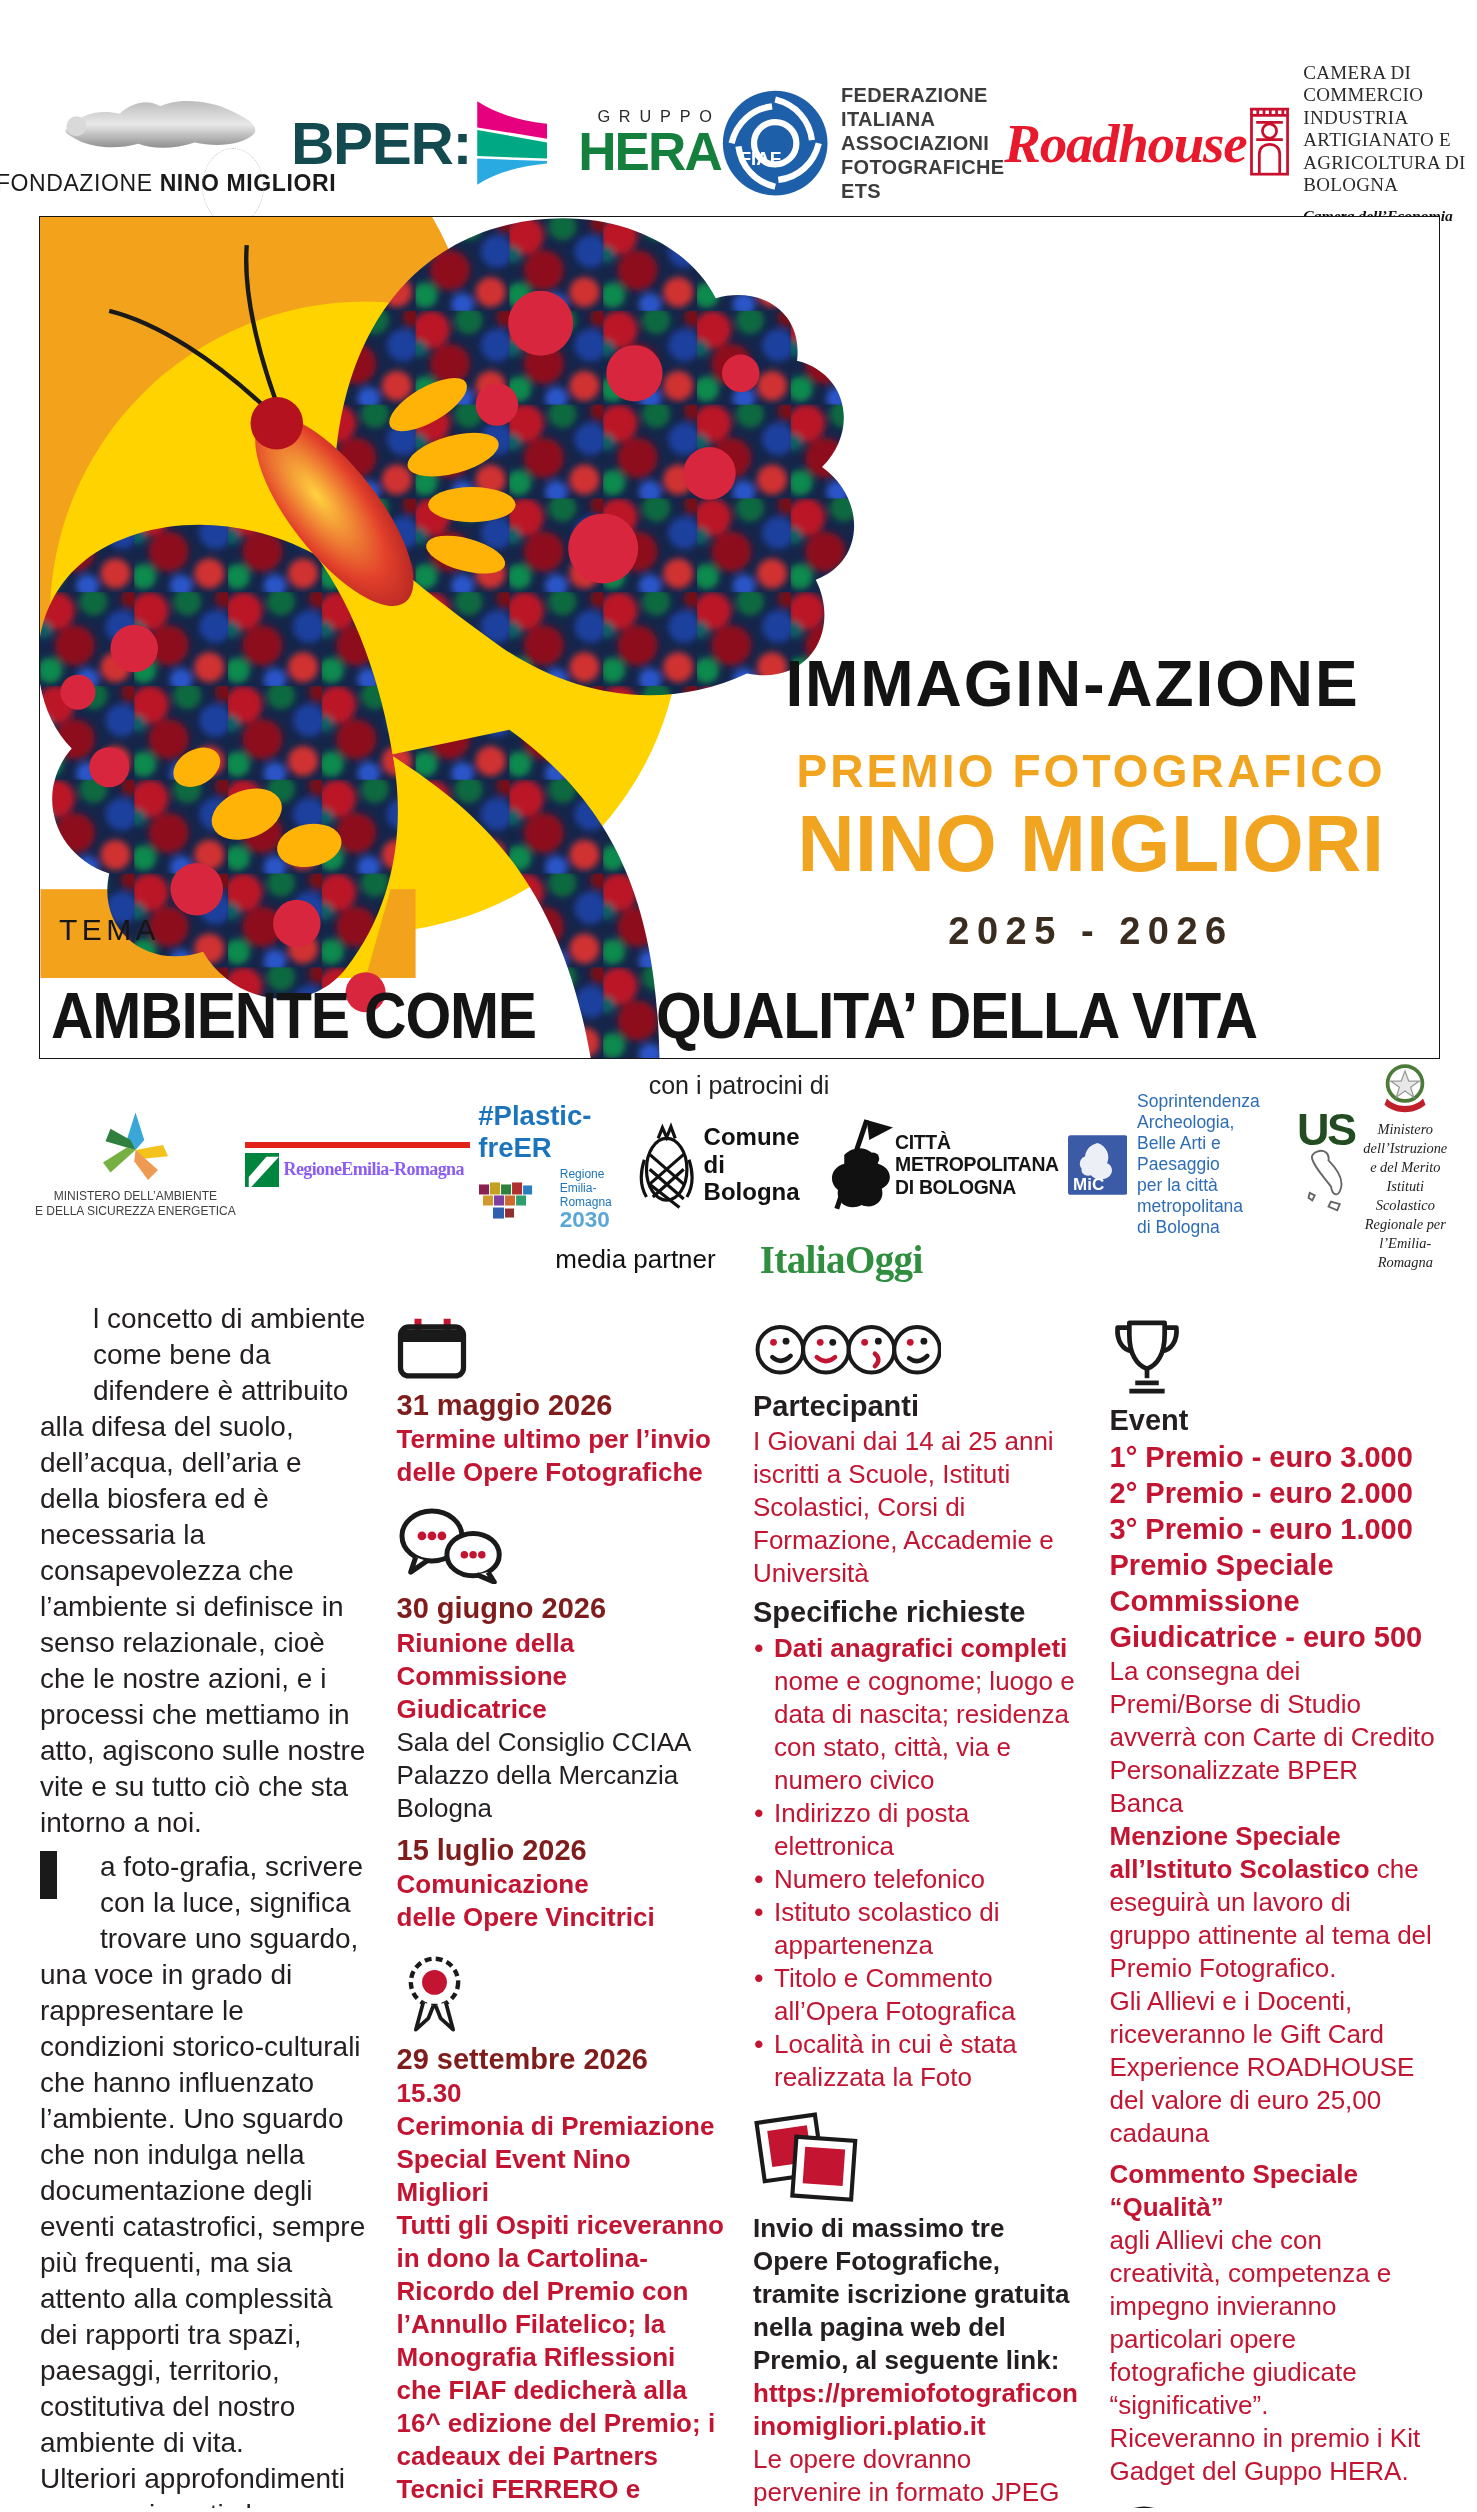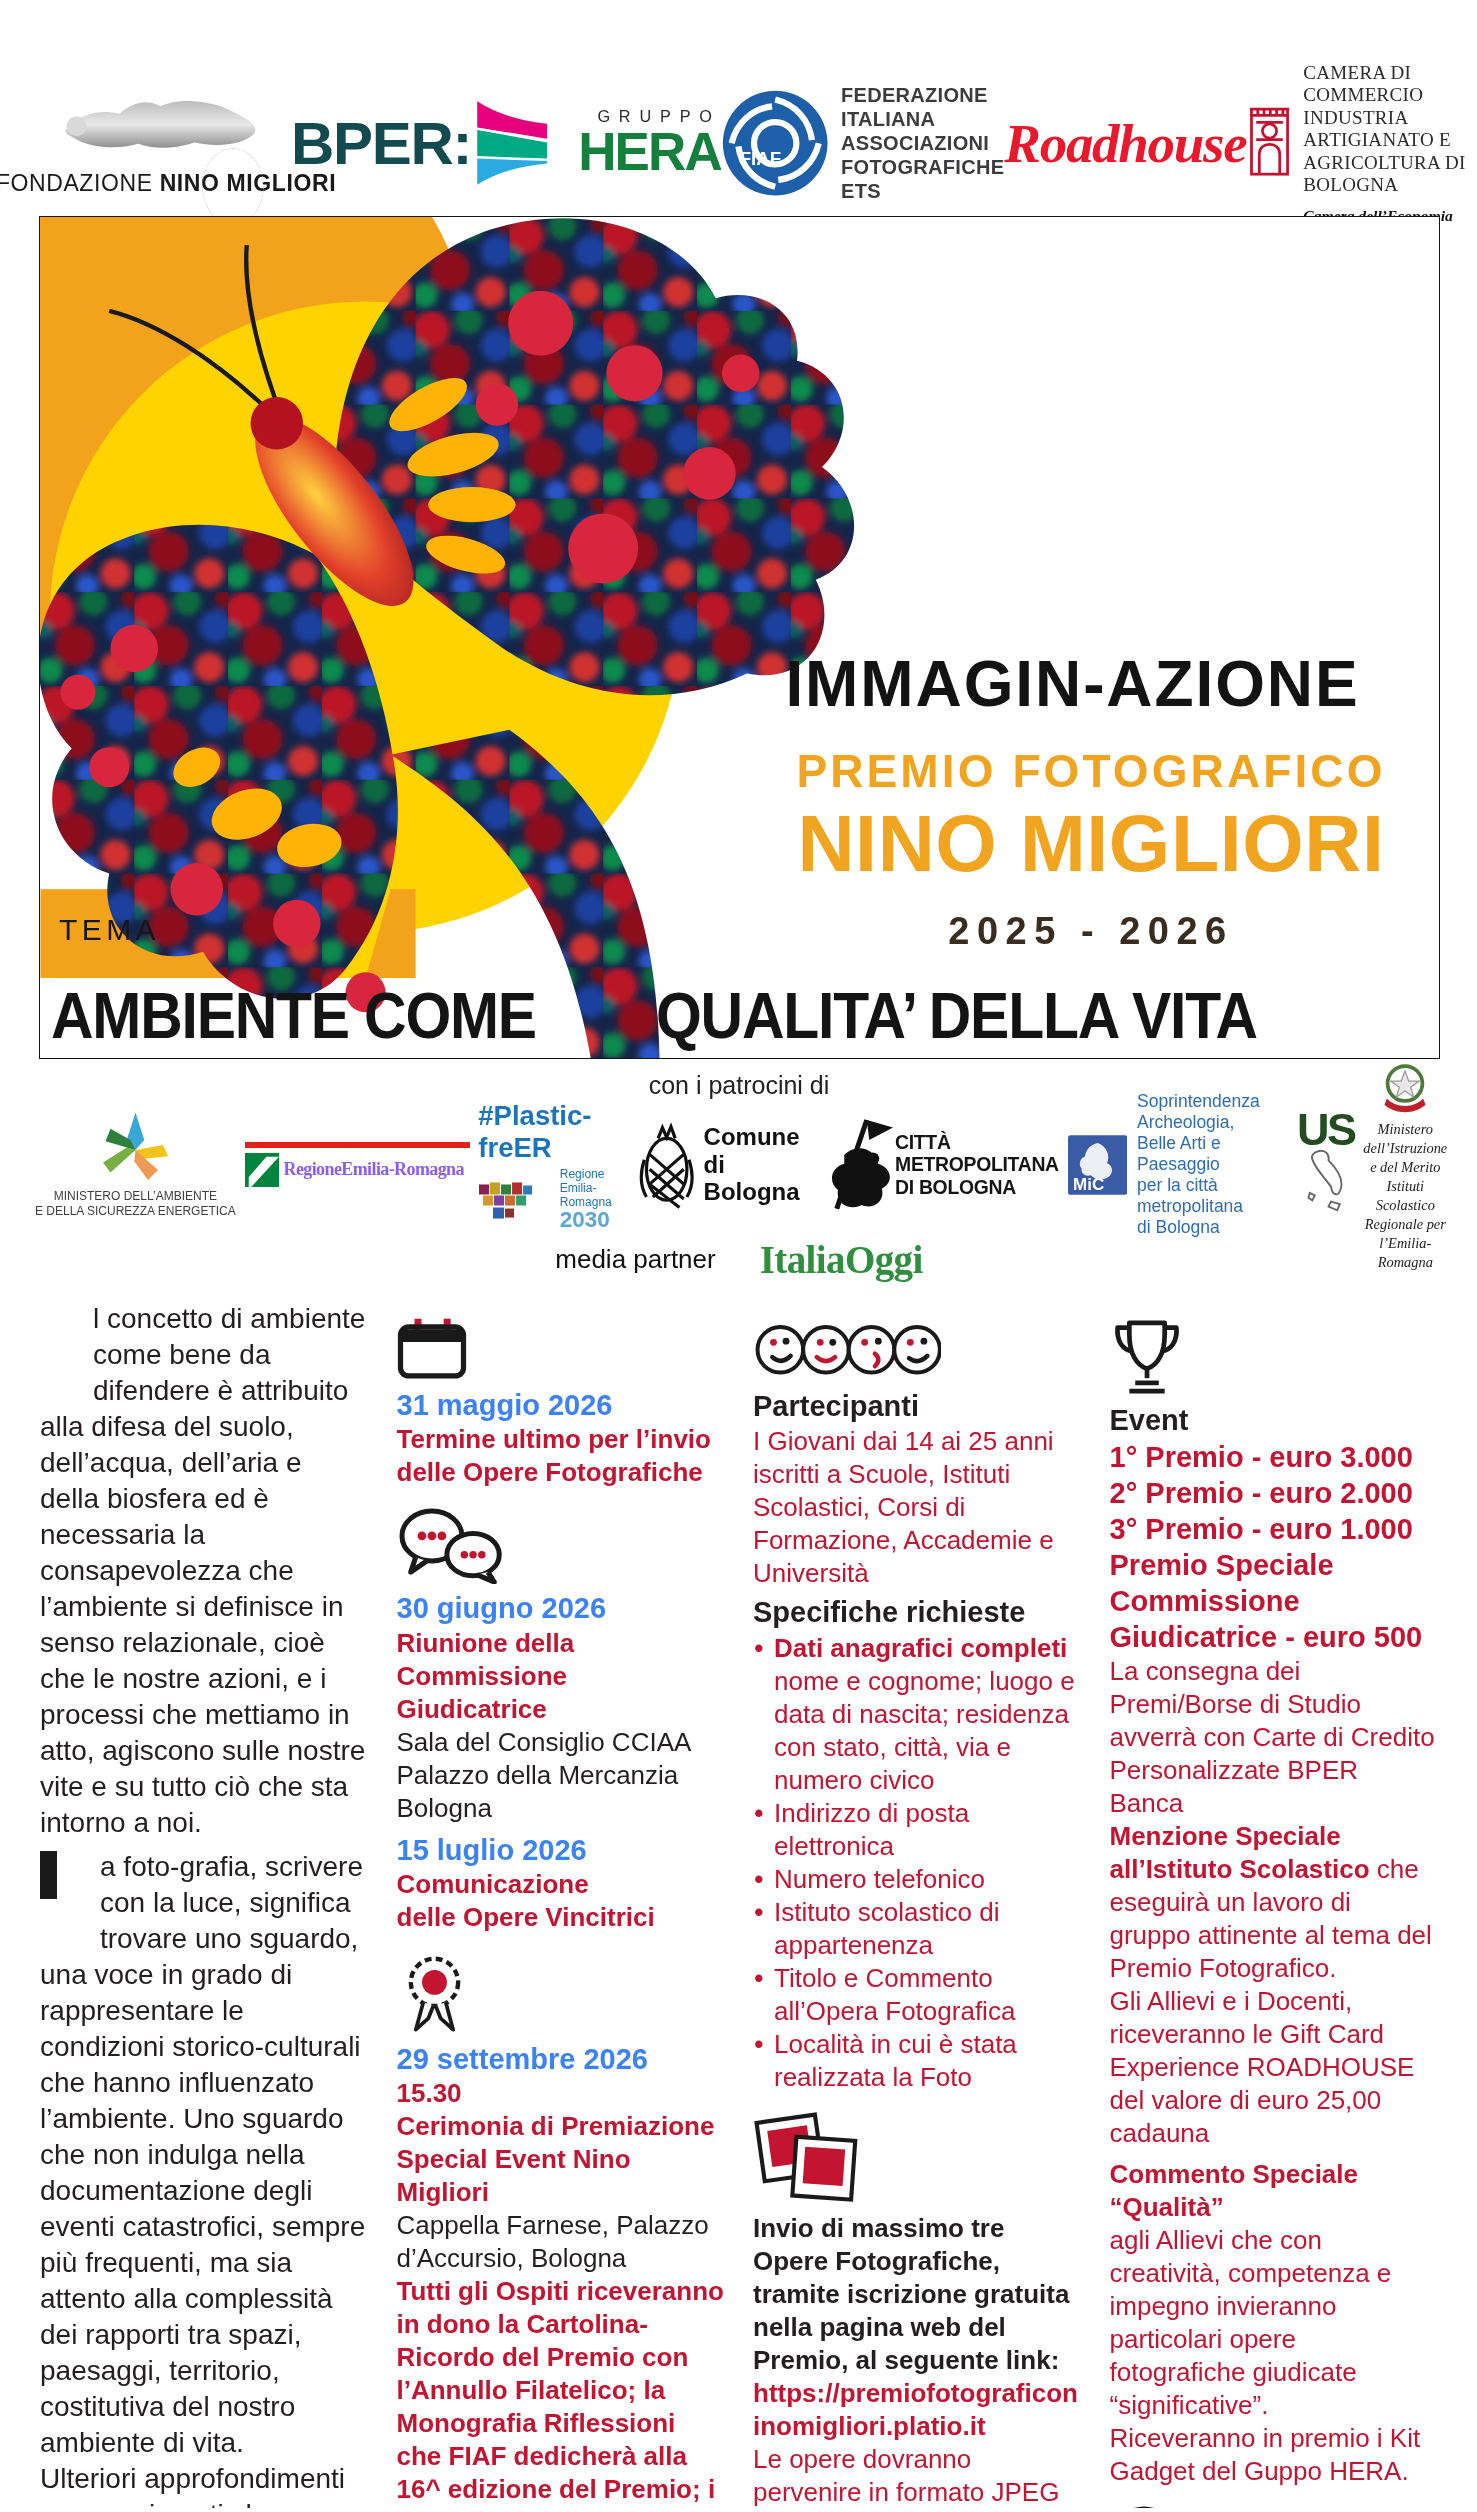--- a/index.html
+++ b/index.html
@@ -85,21 +85,21 @@
         display:grid;grid-template-columns:repeat(4,1fr);column-gap:29px;overflow:hidden;}
   .col{font-size:26px;line-height:33px;}
   .col1{font-size:28px;line-height:36px;}
   p{margin:0;}
   .red{color:#c31432;}
   .b{font-weight:bold;}
   .blk{display:block;}
   .mt{margin-top:16.3px;}
   .mts{margin-top:7.5px;}
   .h{font-weight:bold;font-size:29px;color:#231f20;margin:6.3px 0 2.5px;}
-  .date{font-weight:bold;font-size:29px;color:#3b82f6;margin:8.8px 0 1.3px;}
+  .date{font-weight:bold;font-size:29px;color:#7f1d1d;margin:8.8px 0 1.3px;}
   .icon{display:block;margin:16.3px 0 0;}
   .dropI{float:left;width:53px;height:107px;}
   .dropI .bar{width:19px;height:78px;background:#1a1a1a;margin:7.5px 0 0 3.8px;}
   .dropL{float:left;width:60px;height:107px;}
   .dropL .glyph{width:50px;height:70px;box-sizing:border-box;margin-top:6.3px;
                 border-left:17.5px solid #1a1a1a;border-bottom:17.5px solid #1a1a1a;}
   .li{position:relative;padding-left:21px;}
   .li::before{content:"\2022";position:absolute;left:1.3px;color:#c31432;font-weight:bold;}
   .url{word-break:break-all;}
   .prize{font-size:29px;line-height:36px;font-weight:bold;}
@@ -454,21 +454,20 @@
       <svg class="icon" width="75" height="84" viewBox="0 0 120 135">
         <circle cx="60" cy="52" r="38" fill="#fff" stroke="#1a1a1a" stroke-width="7" stroke-dasharray="11 7"></circle>
         <circle cx="60" cy="52" r="20" fill="#c31432"></circle>
         <path d="M42,84 L30,128 L50,110 L58,90" fill="#fff" stroke="#1a1a1a" stroke-width="6" stroke-linejoin="round"></path>
         <path d="M78,84 L90,128 L70,110 L62,90" fill="#fff" stroke="#1a1a1a" stroke-width="6" stroke-linejoin="round"></path>
       </svg>
       <div class="date">29 settembre 2026</div>
       <p class="red b">15.30</p>
       <p class="red b">Cerimonia di Premiazione</p>
       <p class="red b">Special Event Nino Migliori</p>
-      <p>Cappella Farnese, Palazzo d’Accursio, Bologna</p>
       <p class="red b">Tutti gli Ospiti riceveranno in dono la Cartolina-Ricordo del Premio con l’Annullo Filatelico; la Monografia Riflessioni che FIAF dedicherà alla 16^ edizione del Premio; i cadeaux dei Partners Tecnici FERRERO e Cantine RIUNITE &amp; CIV</p>
 
     </div>
 
     <div class="col">
       <svg class="icon" width="188" height="66" viewBox="0 0 330 115">
         <g fill="#fff" stroke="#1a1a1a" stroke-width="7">
           <circle cx="48" cy="57" r="40"></circle>
             <circle cx="128" cy="57" r="40"></circle>
           <circle cx="208" cy="57" r="40"></circle>

